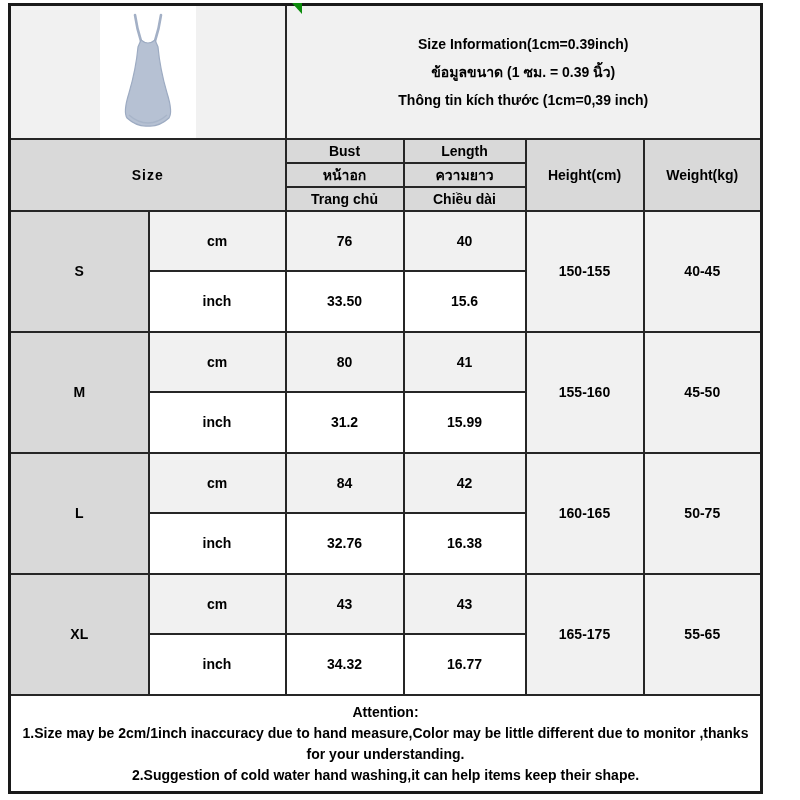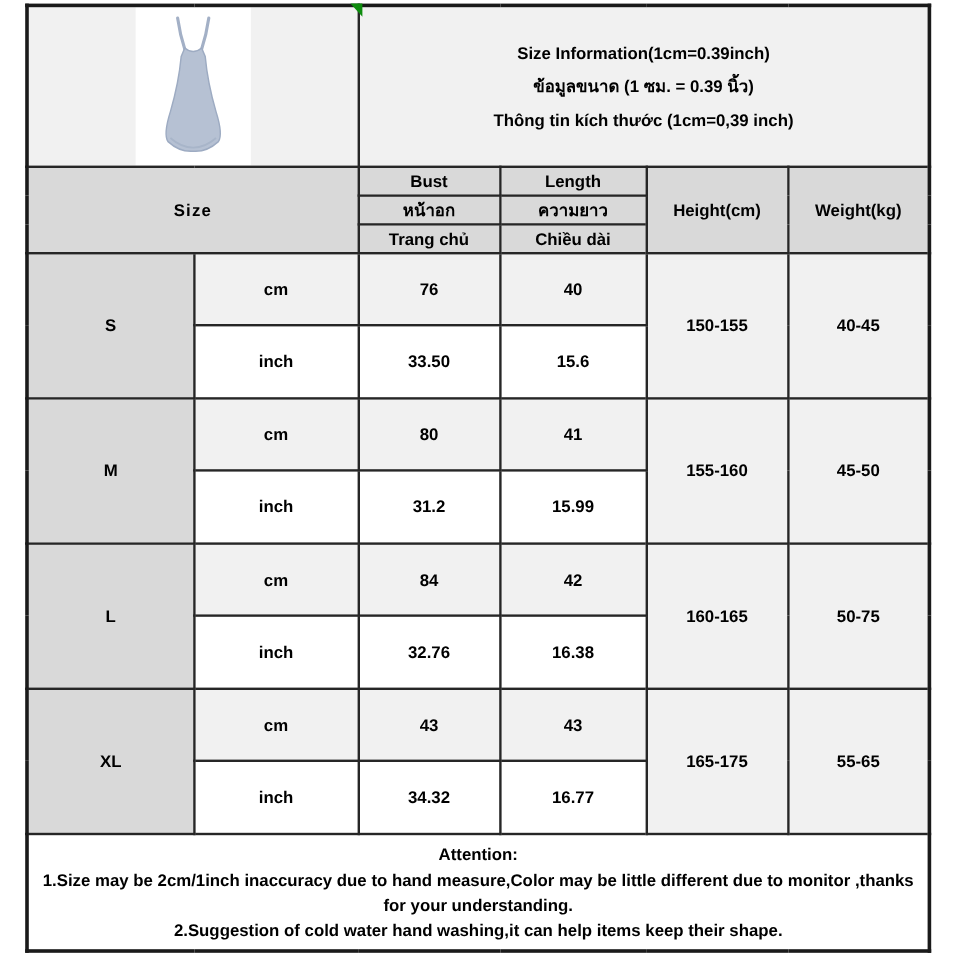--- a/index.html
+++ b/index.html
@@ -1,20 +1,20 @@
 <!DOCTYPE html>
 <html><head>
 <meta charset="utf-8">
 <style>
   * { margin:0; padding:0; box-sizing:border-box; }
   html,body { width:800px; height:800px; background:#ffffff;
     font-family:"Liberation Sans","DejaVu Sans",sans-serif; color:#000; }
   .page { position:relative; width:800px; height:800px; background:#fff; overflow:hidden; }
 
-  table.size-chart { position:absolute; left:21px; top:3px; width:752px; height:789px;
+  table.size-chart { position:absolute; left:8px; top:3px; width:752px; height:789px;
     border-collapse:collapse; table-layout:fixed; }
   table.size-chart td { border:2px solid #262626; text-align:center; vertical-align:middle;
     font-weight:bold; font-size:14px; overflow:hidden; }
   table.size-chart { border:3px solid #1a1a1a; }
 
   .fill-light { background:#f1f1f1; }
   .fill-grey  { background:#d9d9d9; }
   .fill-white { background:#ffffff;margin-left:40px; }
 
   

